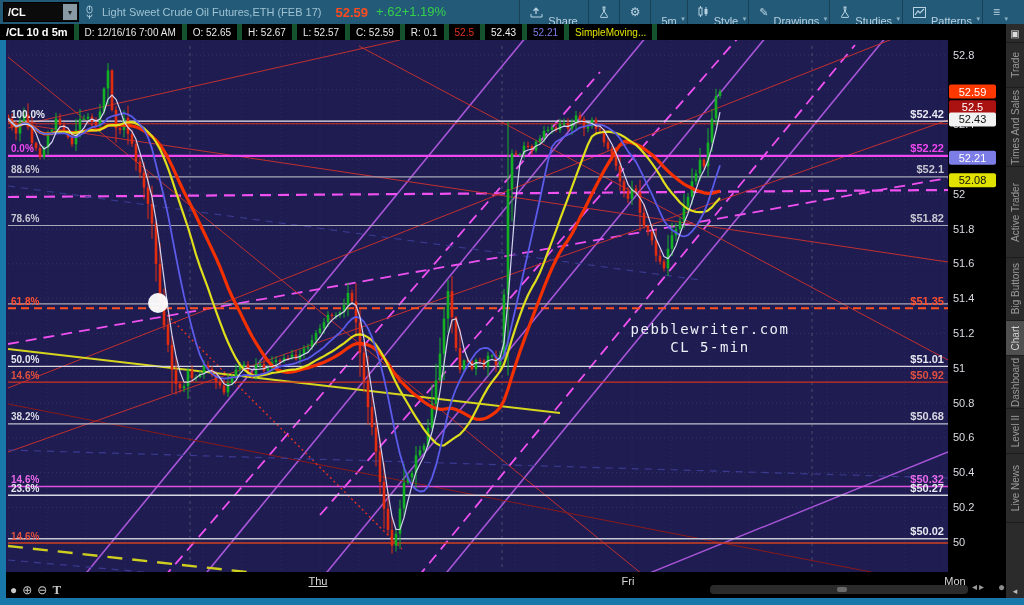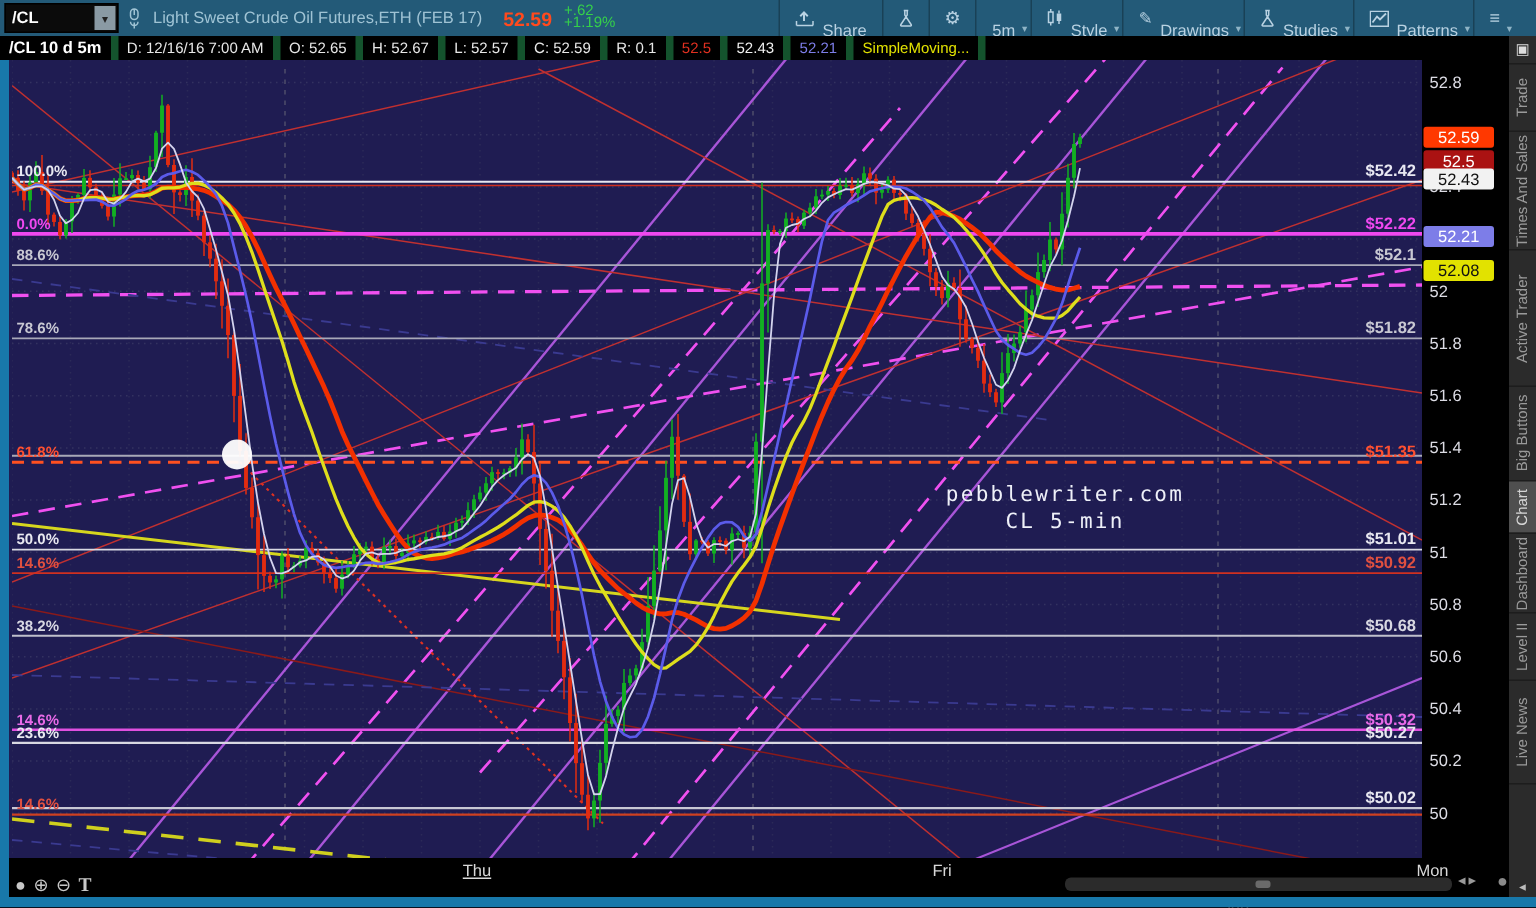--- a/index.html
+++ b/index.html
@@ -9,22 +9,22 @@
   .toolbar{position:absolute;left:0;top:0;width:1024px;height:24px;background:#235a78;
            display:flex;align-items:center;color:#b9d2e2;font-size:11px;}
   .symbol-box{display:flex;align-items:center;margin-left:3px;height:18px;background:#0b0b0b;
               border:1px solid #000;width:74px;}
   .symbol-box .sym{color:#fff;font-weight:bold;padding:0 4px;flex:1;}
   .symbol-box .caret-btn{width:14px;height:16px;background:#8a9aa4;color:#222;font-size:8px;
               display:flex;align-items:center;justify-content:center;margin-right:1px;}
   .link-icon{margin:0 8px 0 6px;display:flex;align-items:center;}
   .chart-title{color:#9fc3d4;}
   .last-price{color:#ff4a1e;font-weight:bold;font-size:13px;margin-left:14px;}
-  .chg{display:flex;flex-direction:column;justify-content:center;margin-left:8px;line-height:8px;
-       font-size:10px;color:#35d04a;}
+  .chg{display:flex;flex-direction:row;justify-content:center;margin-left:8px;line-height:8px;
+       font-size:13px;color:#35d04a;}
   .tb-right{margin-left:auto;display:flex;height:100%;align-items:stretch;margin-right:14px;}
   .tb-btn{display:flex;align-items:center;gap:5px;padding:0 10px;border-left:1px solid rgba(0,0,0,.28);
           color:#b9d2e2;cursor:pointer;position:relative;}
   .tb-btn .lbl{font-size:11px;margin-top:17px;}
   .tb-btn .caret{font-size:7px;color:#8fb4c6;position:absolute;right:2px;bottom:1px;}
   .tb-btn svg{display:block;}
 
   
   .row2{position:absolute;left:0;top:24px;width:1024px;height:16px;background:#000;display:flex;
         align-items:center;font-size:10px;color:#e8e8e8;overflow:hidden;}

